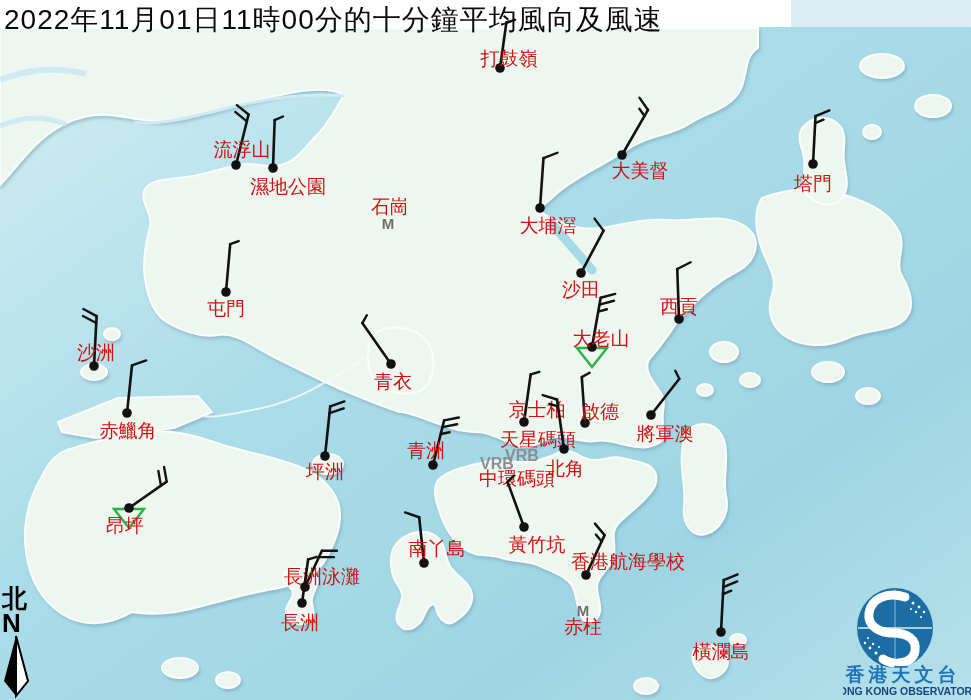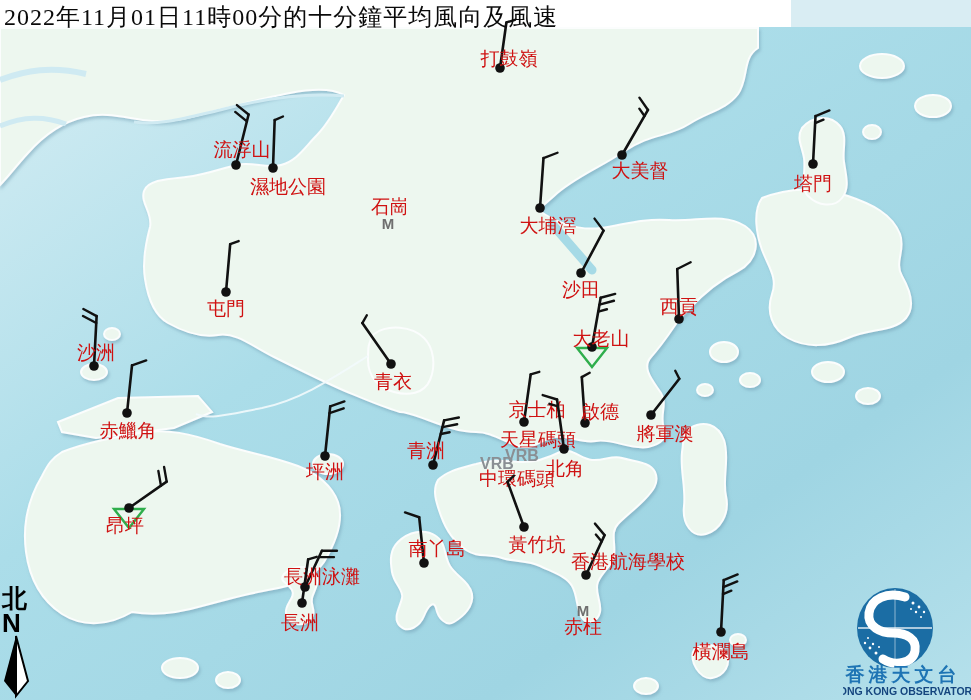--- a/index.html
+++ b/index.html
@@ -3,22 +3,22 @@
 <meta charset="utf-8">
 <style>
   html,body{margin:0;padding:0;background:#e7f2f5;}
   #stage{position:relative;width:971px;height:700px;overflow:hidden;
          font-family:"Liberation Sans",sans-serif;}
   #map-svg,#stations-svg{position:absolute;left:0;top:0;}
   #stations-svg{z-index:3;}
   #title-band{position:absolute;left:0;top:0;width:791px;height:27px;background:#ffffff;z-index:2;}
   #title-band-right{position:absolute;left:791px;top:0;width:180px;height:27px;background:#d9edf3;z-index:1;}
   #map-title{position:absolute;left:4px;top:1px;z-index:4;
-             font-family:Liberation Serif, serif;
-             font-size:24px;color:#0a0a0a;white-space:nowrap;letter-spacing:1px;}
+             font-family:Liberation Sans, sans-serif;
+             font-size:28px;color:#0a0a0a;white-space:nowrap;letter-spacing:1px;}
   .stlabel{font-family:"DejaVu Serif","Liberation Serif",serif;font-size:19px;
            fill:#cf1111;text-anchor:middle;}
   .mtxt{font-family:"Liberation Sans",sans-serif;font-weight:bold;font-size:15px;
         fill:#6f6f6f;text-anchor:middle;}
   .vrbtxt{font-family:"Liberation Sans",sans-serif;font-weight:bold;font-size:16px;
         fill:#8a8f94;text-anchor:middle;}
   #north-indicator{position:absolute;left:2px;top:586px;z-index:4;width:40px;
         color:#000;text-align:left;}
   #north-hanzi{font-family:"DejaVu Serif",serif;font-size:25px;font-weight:bold;line-height:26px;}
   #north-letter{font-family:"Liberation Sans",sans-serif;font-size:26px;font-weight:bold;line-height:22px;letter-spacing:0;}

